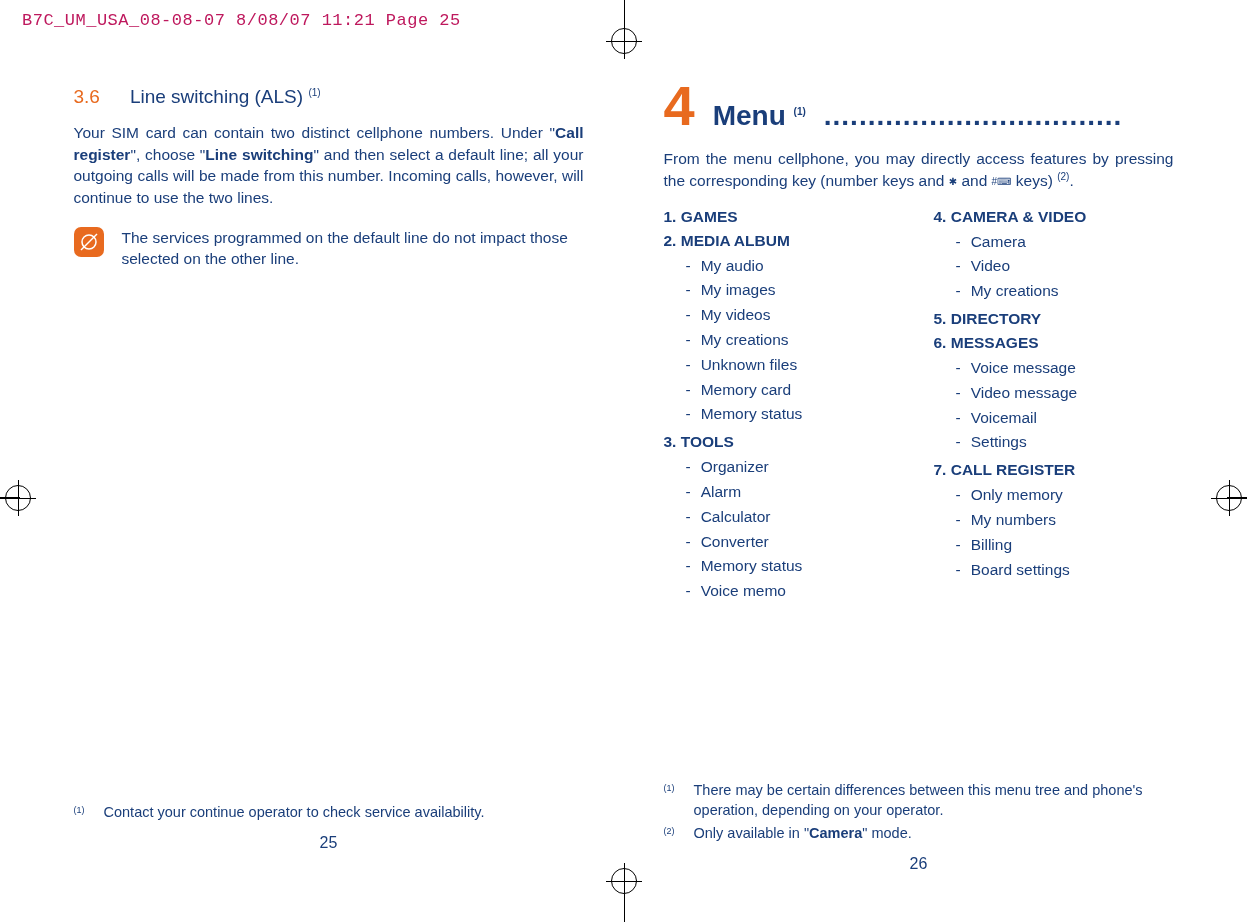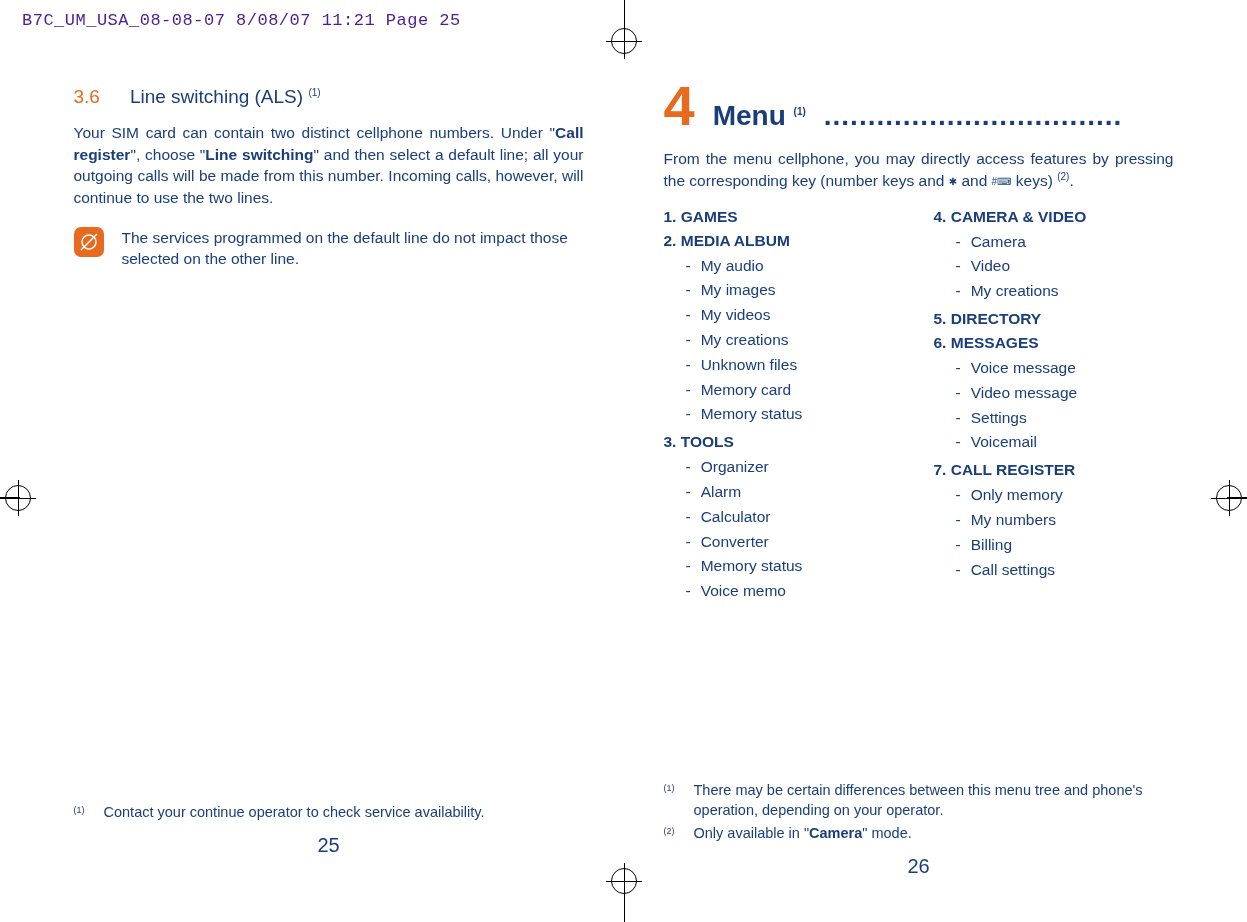--- a/index.html
+++ b/index.html
@@ -8,21 +8,21 @@
     background: #fff;
     font-family: "Gill Sans", "Gill Sans MT", "Helvetica", sans-serif;
     color: #1a3e7a;
     width: 1247px;
     height: 922px;
     position: relative;
     overflow: hidden;
   }
   .header-bar {
     font-family: "Courier New", monospace;
-    color: #4c1d95;
+    color: #be185d;
     font-size: 17px;
     padding: 11px 22px;
     letter-spacing: 0.5px;
   }
   .crop-mark-top {
     position: absolute;
     top: 0;
     left: 50%;
     transform: translateX(-50%);
     width: 40px;
@@ -239,21 +239,21 @@
   .footer-col {
     width: 50%;
     box-sizing: border-box;
   }
   .footer-left { padding-left: 10px; padding-right: 40px;}
   .footer-right { padding-left: 40px; padding-right: 10px;}
 
   .pgnum-row {
     text-align: center;
     margin-top: 12px;
-    font-size: 20px;
+    font-size: 16px;
     color: #1a3e7a;
   }
 
   .key-glyph { font-size: 10px; vertical-align: middle;}
 </style>
 </head>
 <body>
 
 <div class="header-bar">B7C_UM_USA_08-08-07  8/08/07  11:21  Page 25</div>
 
@@ -355,37 +355,37 @@
           </div>
         <div class="menu-h">5. DIRECTORY</div>
         <div class="menu-h">6. MESSAGES</div>
         <div class="menu-item">
             <span>Voice message</span>
           </div>
         <div class="menu-item">
             <span>Video message</span>
           </div>
         <div class="menu-item">
+            <span>Voicemail</span>
+          </div>
+        <div class="menu-item">
             <span>Settings</span>
           </div>
-        <div class="menu-item">
-            <span>Voicemail</span>
-          </div>
         <div class="menu-h">7. CALL REGISTER</div>
         <div class="menu-item">
             <span>Only memory</span>
           </div>
         <div class="menu-item">
             <span>My numbers</span>
           </div>
         <div class="menu-item">
             <span>Billing</span>
           </div>
         <div class="menu-item">
-            <span>Call settings</span>
+            <span>Board settings</span>
           </div>
       </div>
     </div>
   </div>
 </div>
 
 <div class="footer-zone">
   <div class="footer-col footer-left">
     <div class="footnotes" style="margin-top:22px;">
       <div class="fn">

